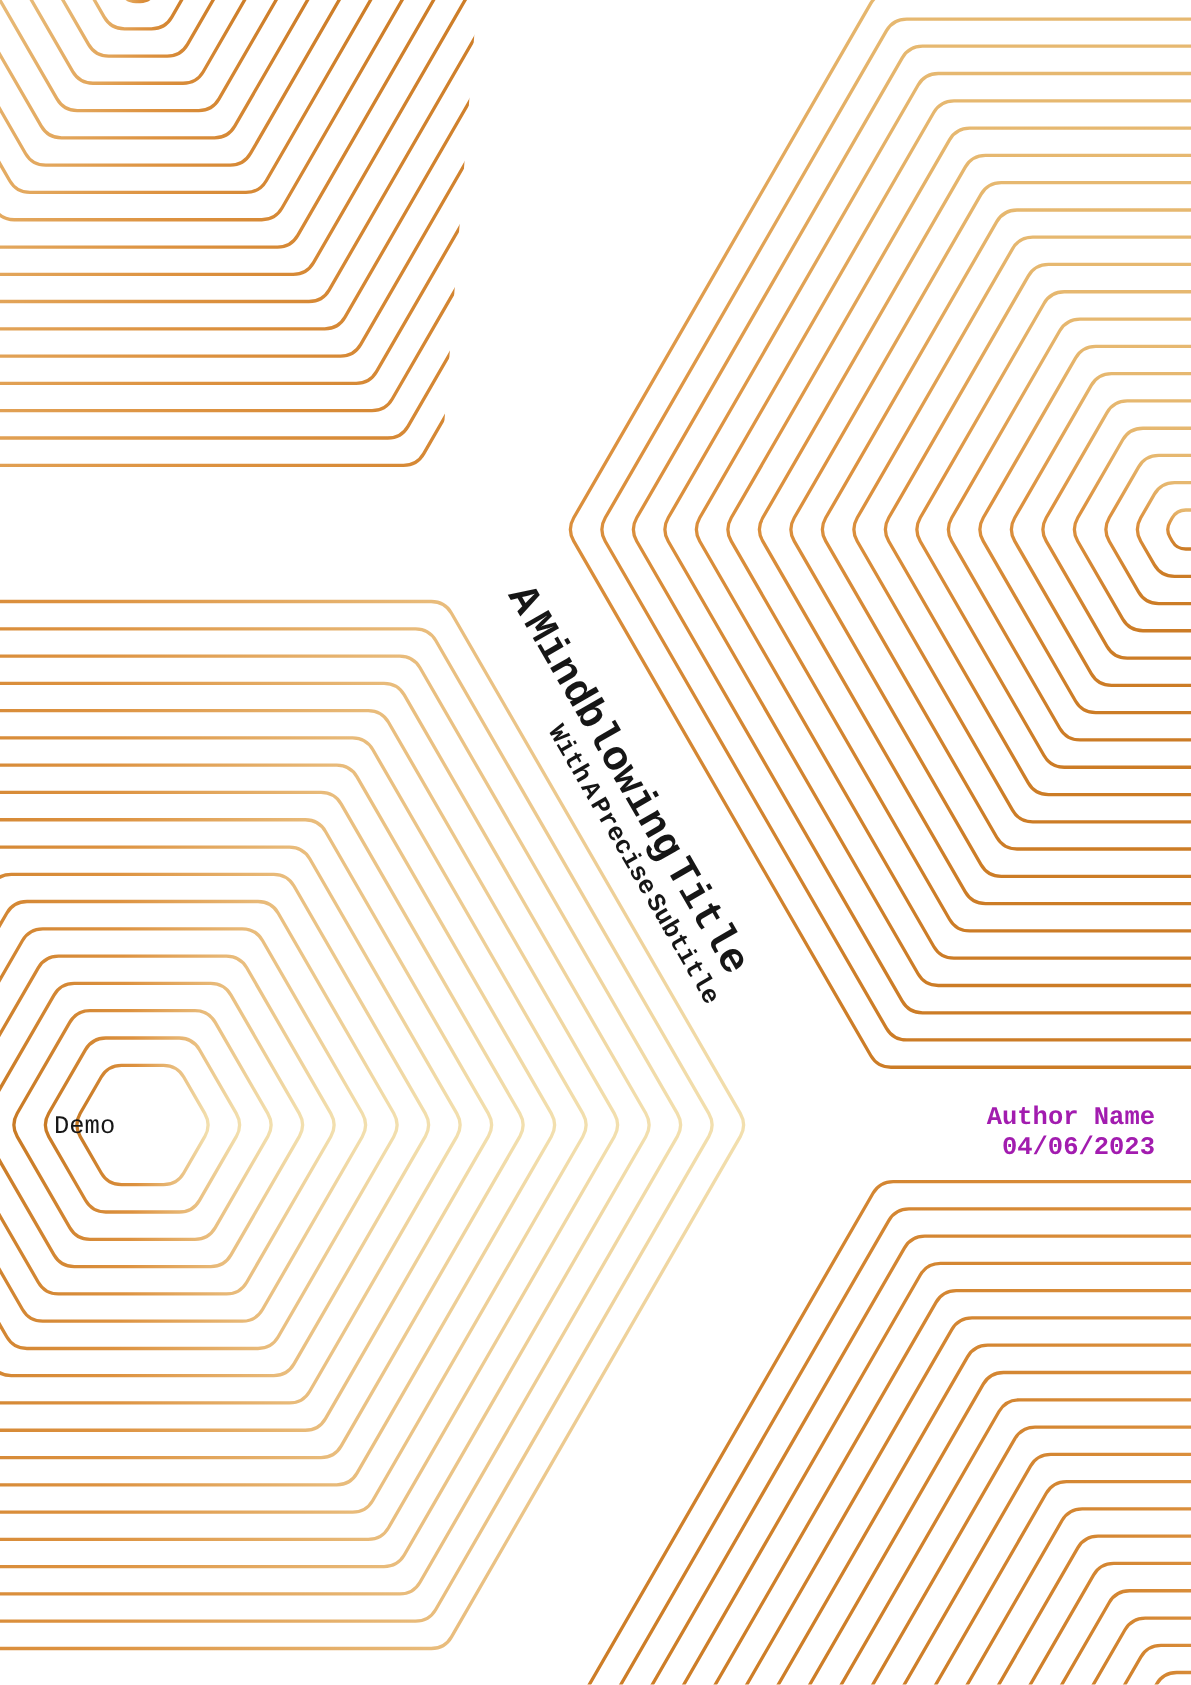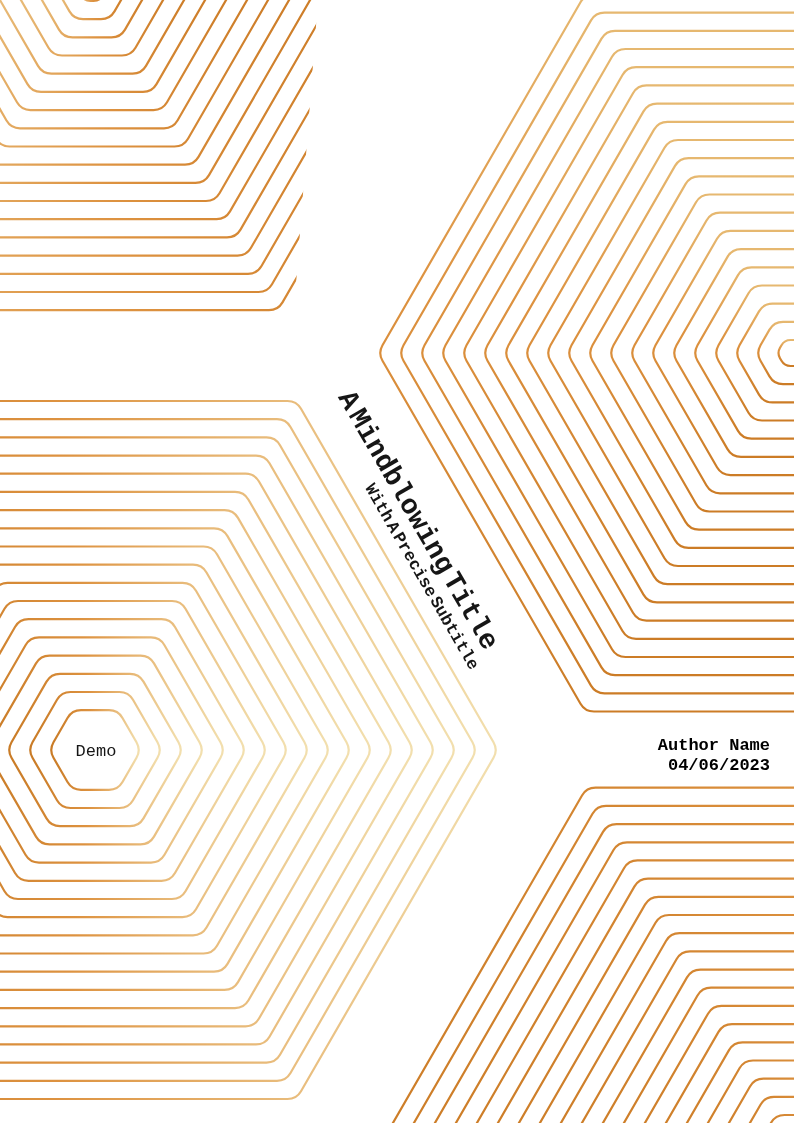--- a/index.html
+++ b/index.html
@@ -19,25 +19,25 @@
     letter-spacing:0;word-spacing:-0.45em;
     margin:0 0 0 8px;
   }
   .page-subtitle{
     font-size:17px;font-weight:700;line-height:17px;
     word-spacing:-0.45em;
     margin:3px 0 0 100px;
   }
   .center-label{
     position:absolute;left:36px;top:742px;width:120px;
-    text-align:center;font-size:17px;font-weight:400;color:#161616;
+    text-align:left;font-size:17px;font-weight:400;color:#161616;
   }
   .author-block{
     position:absolute;right:24px;top:736px;
-    text-align:right;color:#000000;
+    text-align:right;color:#a21caf;
     font-size:17px;font-weight:700;line-height:20px;
   }
 </style>
 </head>
 <body>
 
 <svg id="decor" viewBox="0 0 794 1123" xmlns="http://www.w3.org/2000/svg">
     <defs>
       <linearGradient id="grad-0" gradientUnits="objectBoundingBox" x1="0" y1="0" x2="1" y2="0">
         <stop offset="0%" stop-color="#e8bc7a"></stop>

